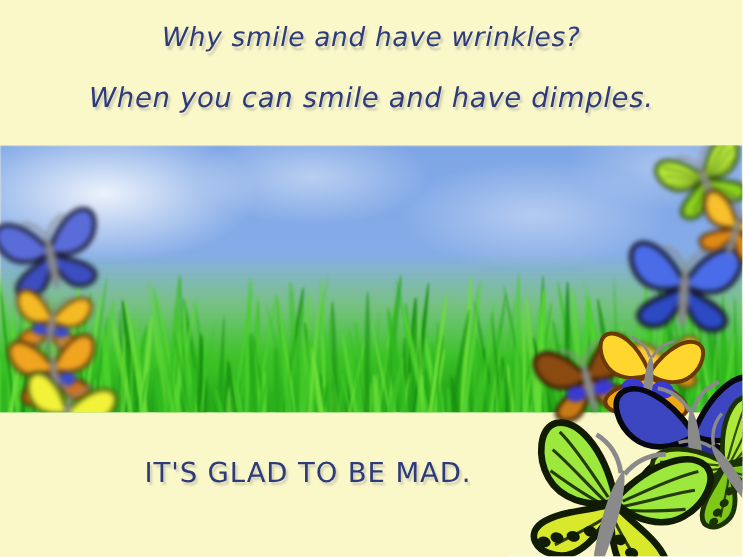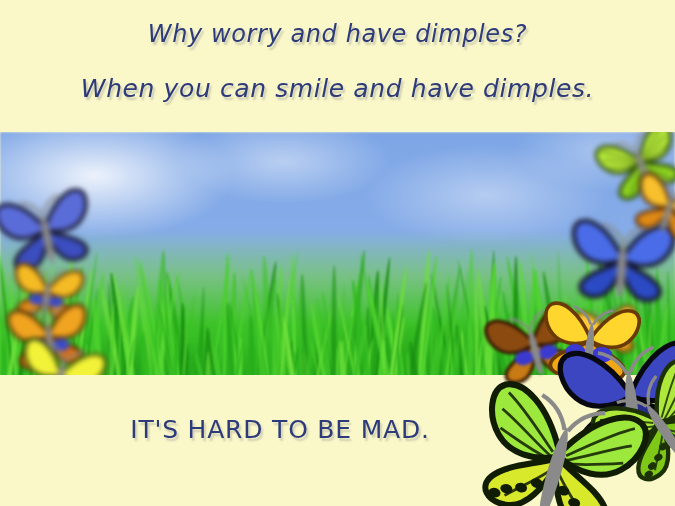--- a/index.html
+++ b/index.html
@@ -560,26 +560,26 @@
               <path d="M102,82 C124,96 154,104 168,122 C180,138 166,152 144,150 C120,148 106,116 100,92 Z" fill="#e09a1c" stroke="#5a3206" stroke-width="7"></path>
               <path d="M100,44 C108,60 110,96 106,136 C104,150 96,150 94,136 C90,96 92,60 100,44 Z" fill="#8a8a8a"></path>
               <path d="M98,48 C90,30 76,20 62,16" fill="none" stroke="#8a8a8a" stroke-width="5"></path>
               <path d="M102,48 C110,30 124,20 138,16" fill="none" stroke="#8a8a8a" stroke-width="5"></path>
             </g>
           </svg></div>
       </div>
   </div>
 
   <div class="quote-block">
-    <div class="quote-line" id="quote-line-1">Why worry and have dimples?</div>
+    <div class="quote-line" id="quote-line-1">Why smile and have wrinkles?</div>
     <div class="quote-line" id="quote-line-2">When you can smile and have dimples.</div>
   </div>
 
   <div class="caption-block">
-    <div class="caption-line" id="caption-line-1">IT'S HARD TO BE  MAD.</div>
+    <div class="caption-line" id="caption-line-1">IT'S GLAD TO BE  MAD.</div>
   </div>
 
   <div id="bf-front-layer">
       <div class="bf bf-front blurred-soft" style="left: 486px; top: 306px; transform: rotate(-14deg);"><svg viewBox="0 0 200 160" width="96" height="76">
           <g>
             <path d="M98,72 C72,26 38,6 18,16 C2,26 8,56 26,74 C44,92 74,92 98,80 Z" fill="#8a4a10" stroke="#3a1c04" stroke-width="7"></path>
             <path d="M98,82 C76,96 46,104 32,122 C20,138 34,152 56,150 C80,148 94,116 100,92 Z" fill="#c87a14" stroke="#3a1c04" stroke-width="7"></path>
             <path d="M102,72 C128,26 162,6 182,16 C198,26 192,56 174,74 C156,92 126,92 102,80 Z" fill="#8a4a10" stroke="#3a1c04" stroke-width="7"></path>
             <path d="M102,82 C124,96 154,104 168,122 C180,138 166,152 144,150 C120,148 106,116 100,92 Z" fill="#c87a14" stroke="#3a1c04" stroke-width="7"></path>
             <ellipse cx="74" cy="104" rx="20" ry="15" fill="#3a3ad0"></ellipse>

